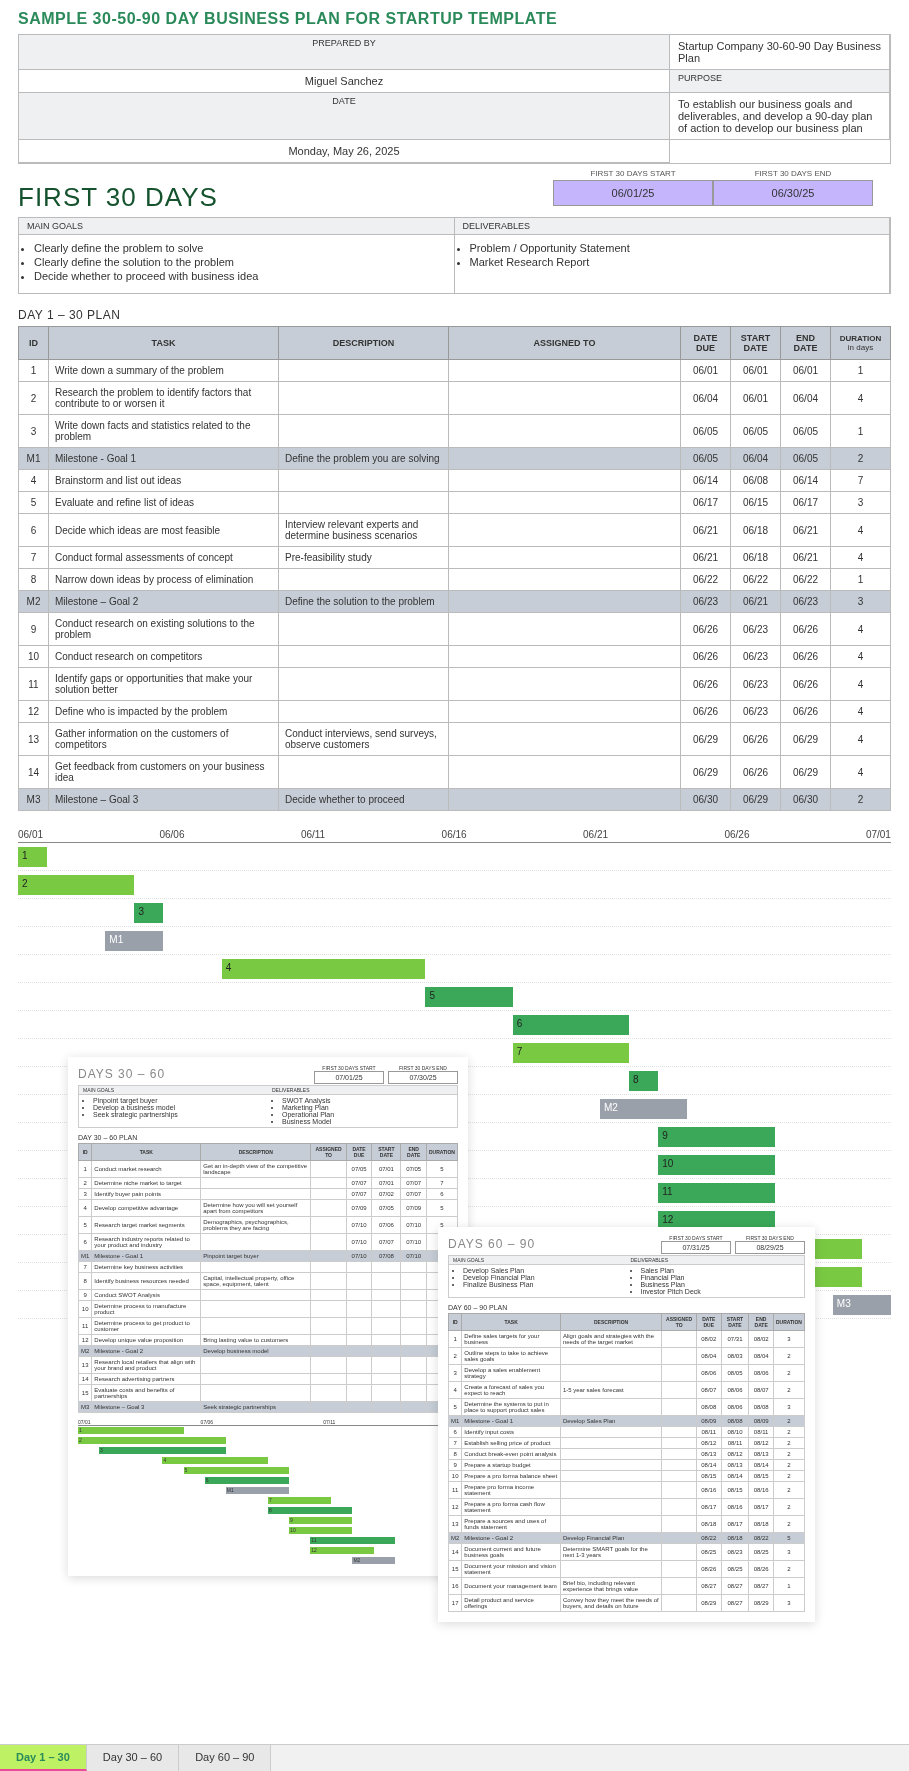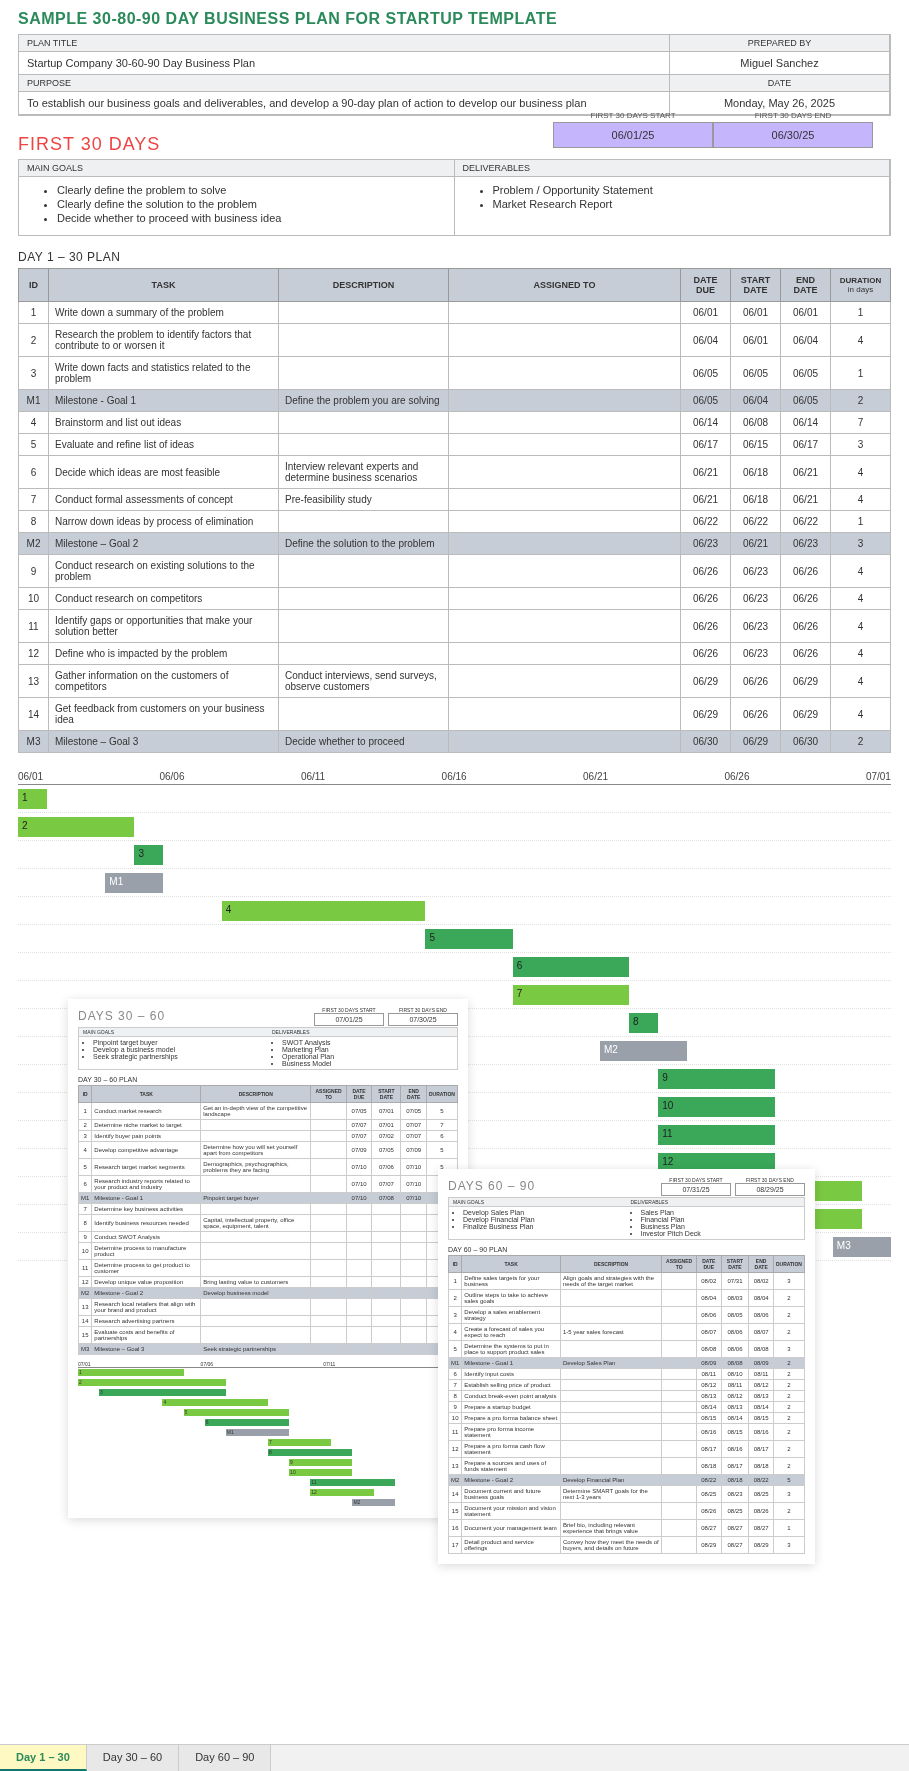--- a/index.html
+++ b/index.html
@@ -5,29 +5,29 @@
 *{box-sizing:border-box;margin:0;padding:0}
 body{font-family:Arial,Helvetica,sans-serif;font-size:11px;color:#333;background:#fff;width:909px}
 .main{padding:10px 18px}
 .doc-title{color:#2a8a5a;font-size:16px;font-weight:bold;letter-spacing:.5px;margin-bottom:6px}
 .hdr-grid{display:grid;grid-template-columns:1fr 220px;border:1px solid #bbb}
 .hdr-grid .lbl{background:#eef0f2;padding:3px 8px;font-size:9px;border-bottom:1px solid #bbb}
 .hdr-grid .lbl-r{text-align:center}
 .hdr-grid .val{background:#fff;padding:5px 8px;border-bottom:1px solid #bbb}
 .hdr-grid .val-r{text-align:center}
 .hdr-grid>div{border-right:1px solid #bbb}
-.sec-title{color:#ef4444;font-size:18px;font-weight:normal;letter-spacing:1px;margin:18px 0 2px}
+.sec-title{color:#14532d;font-size:26px;font-weight:normal;letter-spacing:1px;margin:18px 0 2px}
 .dates-box{display:flex;gap:0;position:absolute;right:18px;margin-top:-48px}
 .dates-box>div{width:160px;text-align:center}
 .dates-box .dl{font-size:8px;color:#555;padding:2px}
 .dates-box .dv{border:1px solid #999;padding:6px;background:#c4b5fd}
 .sub-grid{display:grid;grid-template-columns:1fr 1fr;border:1px solid #bbb;margin-top:4px}
 .sub-grid .lbl{background:#eef0f2;padding:3px 8px;font-size:9px;border-bottom:1px solid #bbb;border-right:1px solid #bbb}
 .sub-grid .box{background:#fff;padding:6px 8px 10px;border-right:1px solid #bbb}
-.sub-grid ul{list-style:disc;margin-left:30px}
+.sub-grid ul{list-style:disc;margin-left:7px}
 .sub-grid li{padding:1px 0}
 .plan-title{font-size:12px;color:#333;margin:14px 0 4px;letter-spacing:.5px}
 table.plan{width:100%;border-collapse:collapse;font-size:10px}
 table.plan th{background:#c6cdd6;padding:6px 4px;border:1px solid #999;font-weight:bold;font-size:9px}
 table.plan th.dur{font-size:8px}
 table.plan td{border:1px solid #bbb;padding:5px 6px;background:#fff;vertical-align:middle}
 table.plan td.c{text-align:center}
 table.plan tr.mile td{background:#c6cdd6}
 .gantt{margin:18px 0;position:relative}
 .gantt-axis{display:flex;justify-content:space-between;font-size:10px;color:#444;border-bottom:1px solid #888;padding-bottom:2px}
@@ -55,31 +55,30 @@
 .ov-card table th{background:#c6cdd6;padding:2px;border:1px solid #aaa;font-size:5px}
 .ov-card table td{border:1px solid #ccc;padding:2px}
 .ov-card table td.c{text-align:center}
 .ov-card table tr.mile td{background:#c6cdd6}
 .ov-card .mini-gantt{margin-top:6px}
 .ov-card .mg-axis{display:flex;justify-content:space-between;font-size:5px;border-bottom:1px solid #888}
 .ov-card .mg-row{height:10px;position:relative}
 .ov-card .mg-bar{position:absolute;height:7px;top:1px;font-size:5px;padding:0 1px}
 .tabs{position:fixed;bottom:0;left:0;display:flex;background:#f1f1f1;border-top:1px solid #ccc;width:909px}
 .tab{padding:6px 16px;border-right:1px solid #ccc;font-size:11px;cursor:pointer;background:#e8e8e8}
-.tab.active{background:#fef9c3;color:#2a8a5a;font-weight:bold;border-bottom:2px solid #0f766e}
+.tab.active{background:#bef264;color:#2a8a5a;font-weight:bold;border-bottom:2px solid #ec4899}
 .spacer{height:40px}
 </style>
 </head>
 <body>
 
 <div class="main">
-  <div class="doc-title">SAMPLE 30-80-90 DAY BUSINESS PLAN FOR STARTUP TEMPLATE</div>
+  <div class="doc-title">SAMPLE 30-50-90 DAY BUSINESS PLAN FOR STARTUP TEMPLATE</div>
 
   <div class="hdr-grid">
-    <div class="lbl">PLAN TITLE</div>
     <div class="lbl lbl-r">PREPARED BY</div>
     <div class="val">Startup Company 30-60-90 Day Business Plan</div>
     <div class="val val-r">Miguel Sanchez</div>
     <div class="lbl">PURPOSE</div>
     <div class="lbl lbl-r">DATE</div>
     <div class="val">To establish our business goals and deliverables, and develop a 90-day plan of action to develop our business plan</div>
     <div class="val val-r">Monday, May 26, 2025</div>
   </div>
 
   <div style="position:relative">

